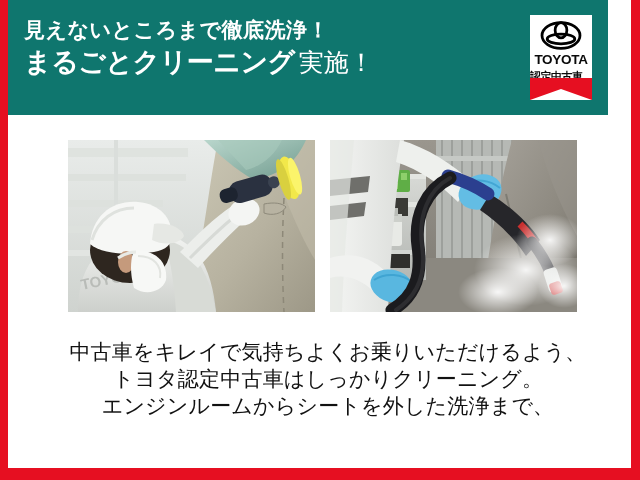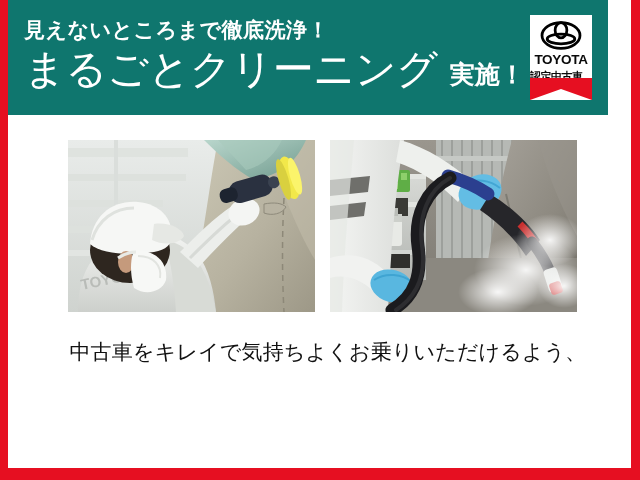--- a/index.html
+++ b/index.html
@@ -64,31 +64,31 @@
     white-space: nowrap;
   }
   .headline-row {
     margin-top: 7px;
     display: flex;
     align-items: baseline;
     white-space: nowrap;
   }
   .headline-main {
     color: #ffffff;
-    font-size: 41px;
-    font-weight: normal;
+    font-size: 27px;
+    font-weight: bold;
     letter-spacing: -0.5px;
     line-height: 1.05;
   }
   .headline-sub {
     color: #ffffff;
     font-size: 25px;
-    font-weight: bold;
+    font-weight: normal;
     letter-spacing: 0px;
-    margin-left: 12px;
+    margin-left: 4px;
     line-height: 1.05;
   }
 
   
   .logo {
     position: absolute;
     right: 16px;
     top: 15px;
     width: 62px;
     height: 85px;
@@ -387,19 +387,21 @@
         <ellipse cx="196" cy="130" rx="52" ry="36" fill="url(#steamg)"></ellipse>
         <ellipse cx="220" cy="100" rx="34" ry="26" fill="url(#steamg)"></ellipse>
         <ellipse cx="168" cy="152" rx="40" ry="24" fill="url(#steamg)"></ellipse>
         <ellipse cx="234" cy="146" rx="26" ry="22" fill="url(#steamg)"></ellipse>
       </svg>
     </div>
   </div>
 
   <div class="body-copy">
     <div class="line">中古車をキレイで気持ちよくお乗りいただけるよう、</div>
+    <div class="line">トヨタ認定中古車はしっかりクリーニング。</div>
+    <div class="line">エンジンルームからシートを外した洗浄まで、</div>
   </div>
 
   <div class="frame-left"></div>
   <div class="frame-right"></div>
   <div class="frame-bottom"></div>
 
 </div>
 
 </body></html>

